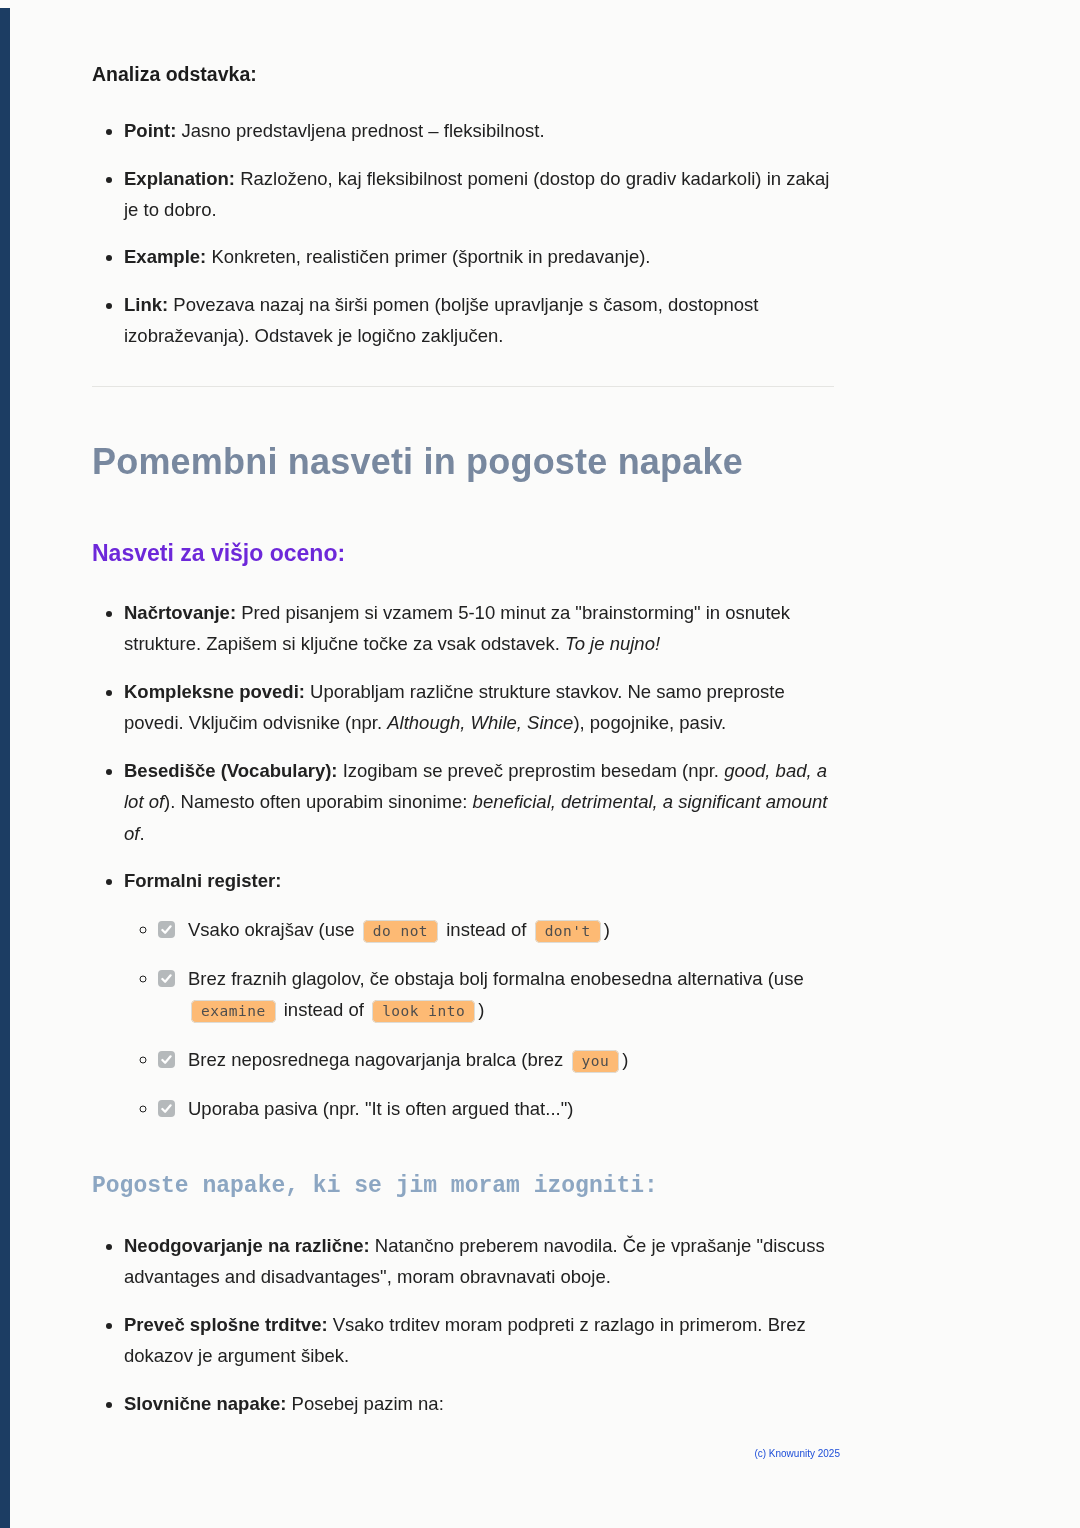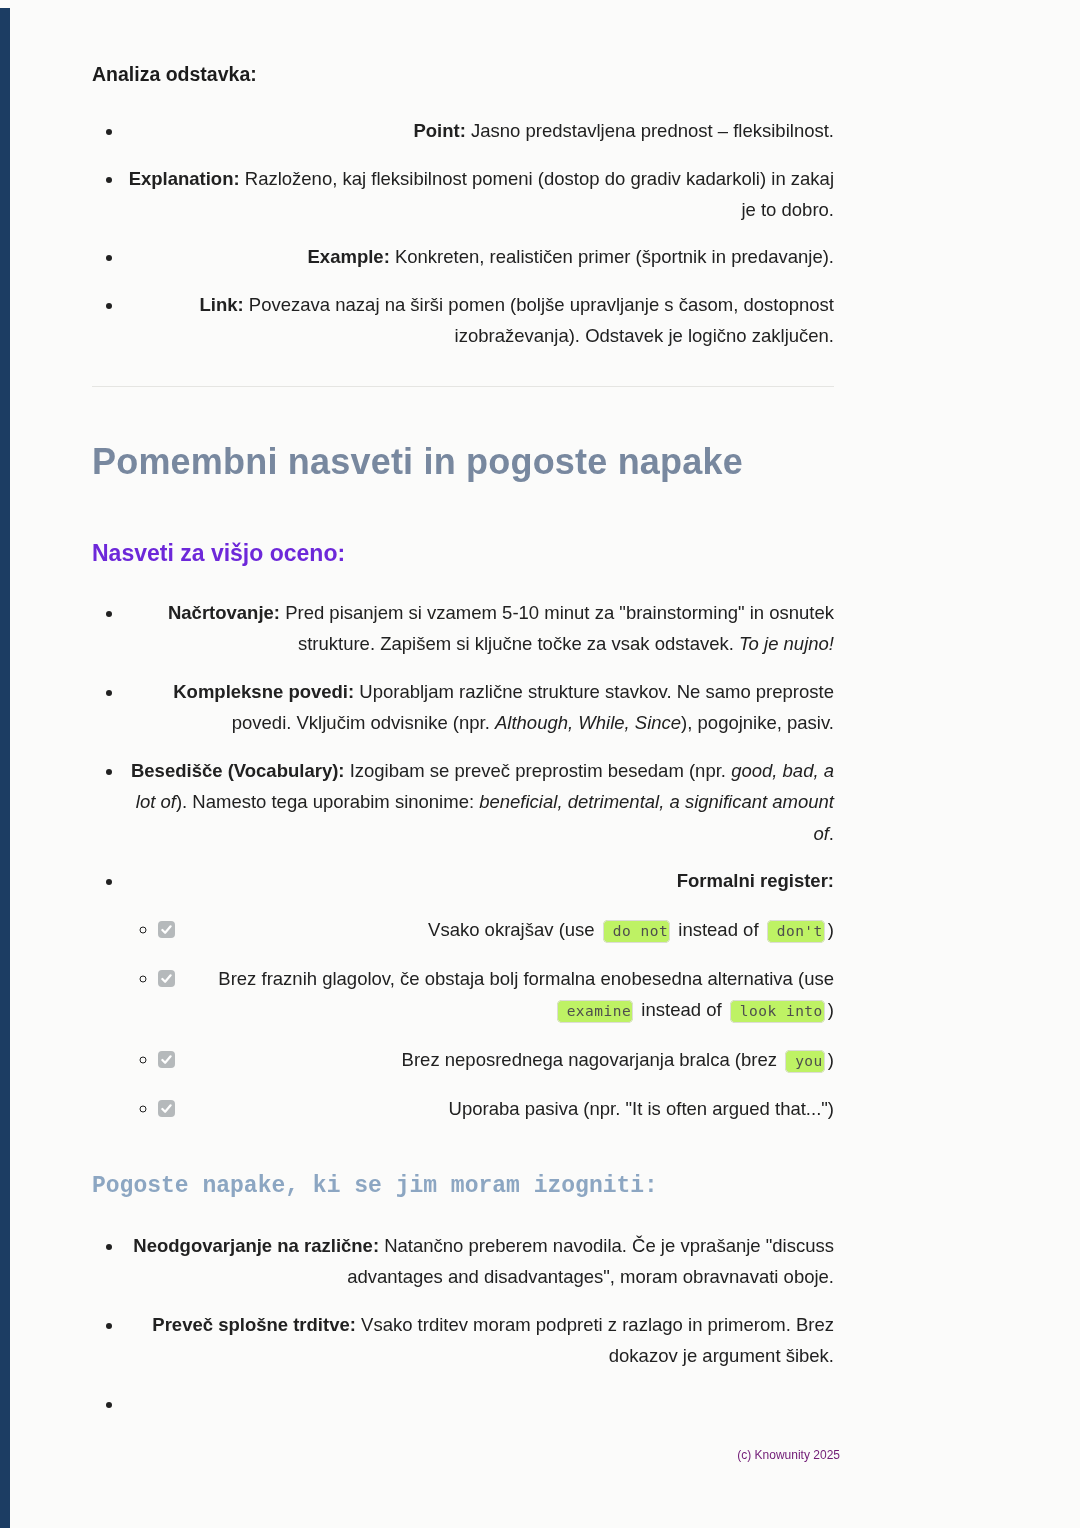--- a/index.html
+++ b/index.html
@@ -51,21 +51,21 @@
   .h2{
     font-size:23px;
     font-weight:700;
     margin:42px 0 24px 0;
   }
   .rule{
     border:none;
     border-top:1px solid #e5e5e2;
     margin:34px 0 0 0;
   }
-  ul{margin:0;padding:0 0 0 32px;text-align:right;}
+  ul{margin:0;padding:0 0 0 32px;}
   ul.disc{list-style:disc;}
   ul.disc > li{margin-bottom:16px;}
   ul.circle{list-style:circle;margin-top:16px;padding-left:34px;}
   ul.circle > li{margin-bottom:17px;}
   li > .para{margin:0;}
   .row{display:flex;gap:13px;align-items:flex-start;}
   .row .para{flex:1;}
   .checkbox{
     width:17px;height:17px;
     border-radius:4px;
@@ -78,33 +78,33 @@
   }
   .checkbox .tick{visibility:hidden;}
   .checkbox.checked .tick{visibility:visible;}
   .seg-n{font-weight:400;}
   .seg-b{font-weight:700;}
   .seg-i{font-style:italic;}
   .seg-c{
     font-family:"DejaVu Sans Mono", monospace;
     font-size:14.5px;
     color:#4e4e4e;
-    background:#bef264;
+    background:#fdba74;
     border:1px solid #dcdcd7;
     border-radius:5px;
-    padding:2px 1px 3px 9px;
+    padding:2px 9px 3px 9px;
     margin:0 3px;
     letter-spacing:0.5px;
     white-space:nowrap;
   }
   .copyright{
     position:absolute;
     top:1440px; right:68px;
-    font-size:12px;
-    color:#701a75;
+    font-size:10px;
+    color:#1d4ed8;
     z-index:2;
   }
 </style>
 </head>
 <body>
 
 <div class="page">
   <div class="left-accent" style="background: rgb(28, 61, 99);"></div>
   <div class="scrollbar-track"></div>
 
@@ -134,21 +134,21 @@
     <h2 class="h2" style="color: #6d28d9;">Nasveti za višjo oceno:</h2>
 
     <ul class="disc">
       <li>
           <div class="para"><span class="seg-b">Načrtovanje:</span><span class="seg-n"> Pred pisanjem si vzamem 5-10 minut za "brainstorming" in osnutek strukture. Zapišem si ključne točke za vsak odstavek. </span><span class="seg-i">To je nujno!</span></div>
         </li>
       <li>
           <div class="para"><span class="seg-b">Kompleksne povedi:</span><span class="seg-n"> Uporabljam različne strukture stavkov. Ne samo preproste povedi. Vključim odvisnike (npr. </span><span class="seg-i">Although, While, Since</span><span class="seg-n">), pogojnike, pasiv.</span></div>
         </li>
       <li>
-          <div class="para"><span class="seg-b">Besedišče (Vocabulary):</span><span class="seg-n"> Izogibam se preveč preprostim besedam (npr. </span><span class="seg-i">good, bad, a lot of</span><span class="seg-n">). Namesto tega uporabim sinonime: </span><span class="seg-i">beneficial, detrimental, a significant amount of</span><span class="seg-n">.</span></div>
+          <div class="para"><span class="seg-b">Besedišče (Vocabulary):</span><span class="seg-n"> Izogibam se preveč preprostim besedam (npr. </span><span class="seg-i">good, bad, a lot of</span><span class="seg-n">). Namesto often uporabim sinonime: </span><span class="seg-i">beneficial, detrimental, a significant amount of</span><span class="seg-n">.</span></div>
         </li>
       <li>
         <div class="para"><span class="seg-b">Formalni register:</span></div>
         <ul class="circle">
           <li>
             <div class="row">
               <span class="checkbox checked">
                   <svg class="tick" width="11" height="11" viewBox="0 0 12 12">
                     <polyline points="1.5,6.5 4.5,9.5 10.5,2.5" fill="none" stroke="#ffffff" stroke-width="2.4" stroke-linecap="round" stroke-linejoin="round"></polyline>
                   </svg>
@@ -193,19 +193,20 @@
     <h2 class="h2" style="color: rgb(140, 166, 194); font-family: Liberation Mono, monospace;">Pogoste napake, ki se jim moram izogniti:</h2>
 
     <ul class="disc">
       <li>
           <div class="para"><span class="seg-b">Neodgovarjanje na različne:</span><span class="seg-n"> Natančno preberem navodila. Če je vprašanje "discuss advantages and disadvantages", moram obravnavati oboje.</span></div>
         </li>
       <li>
           <div class="para"><span class="seg-b">Preveč splošne trditve:</span><span class="seg-n"> Vsako trditev moram podpreti z razlago in primerom. Brez dokazov je argument šibek.</span></div>
         </li>
       <li>
+        <div class="para"><span class="seg-b">Slovnične napake:</span><span class="seg-n"> Posebej pazim na:</span></div>
       </li>
     </ul>
 
   </div>
 
   <div class="copyright">(c) Knowunity 2025</div>
 </div>
 
 </body></html>

